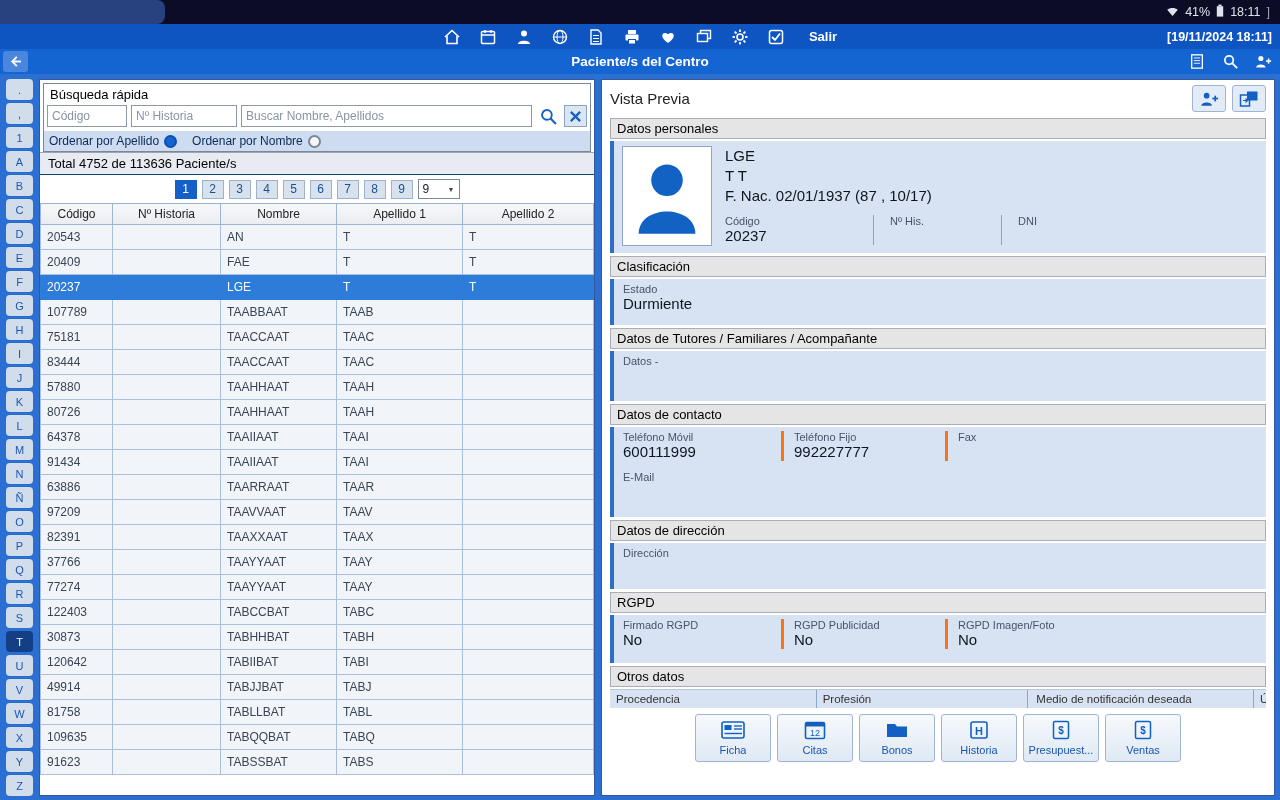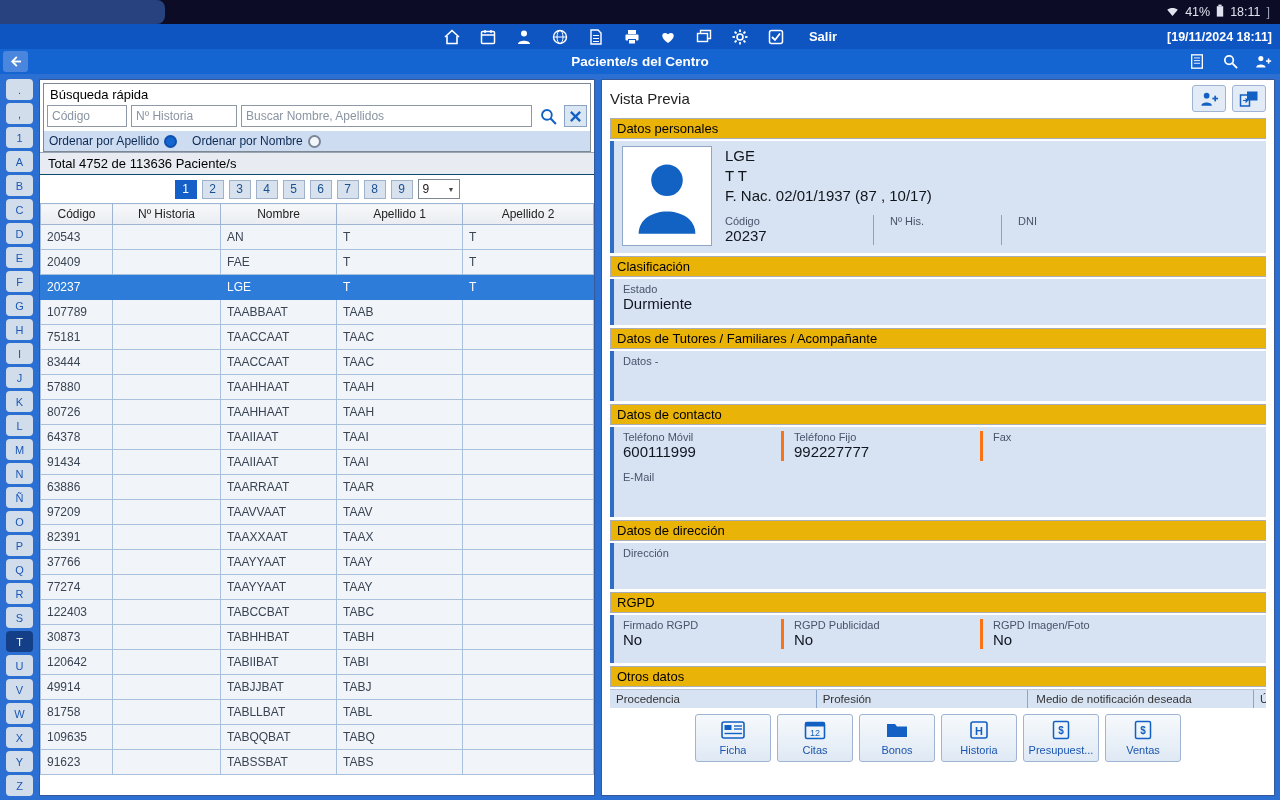--- a/index.html
+++ b/index.html
@@ -61,21 +61,21 @@
   td { height:25px; border:1px solid #a9c0dc; padding:0 2px 0 6px; color:#3a4452; background:#f1f5fa; white-space:nowrap; overflow:hidden; }
   tr.selected td { background:var(--selected-row,#2d7cd9); color:#fff; border-color:var(--selected-row,#2d7cd9); }
 
   
   .right-panel { flex:1; background:#fff; border:1px solid #35589a; padding:2px 8px 6px; display:flex; flex-direction:column; overflow:hidden; }
   .preview-top { display:flex; justify-content:space-between; align-items:center; height:33px; flex:0 0 auto; }
   .preview-title { font-size:15px; color:#222; }
   .preview-actions { display:flex; gap:6px; }
   .pv-btn { width:34px; height:27px; background:#e3ebf6; border:1px solid #9fb4d2; border-radius:3px; display:flex; align-items:center; justify-content:center; cursor:pointer; }
 
-  .section-header { border:1px solid #a7aeb9; background:#eab308; font-size:13px; color:#000; padding:2px 6px; margin-top:3px; flex:0 0 auto; }
+  .section-header { border:1px solid #a7aeb9; background:#e5e5e5; font-size:13px; color:#000; padding:2px 6px; margin-top:3px; flex:0 0 auto; }
   .section-body { background:var(--section-bg,#d7e2f2); border-left:4px solid #2e6ec8; margin-top:2px; padding:4px 9px; flex:0 0 auto; }
   .field-label { font-size:11px; color:#49536b; }
   .field-value { font-size:15px; color:#0f1620; min-height:18px; }
 
   .personal-body { display:flex; gap:13px; padding:5px 8px; min-height:112px; }
   .avatar-box { width:90px; height:100px; background:#fff; border:1px solid #8fa6c4; display:flex; align-items:center; justify-content:center; flex:0 0 auto; }
   .personal-right { flex:1; display:flex; flex-direction:column; }
   .name-line { font-size:15px; line-height:20px; color:#10151c; }
   .id-row { display:flex; margin-top:9px; }
   .id-col { width:148px; }
@@ -85,21 +85,21 @@
 
   .body-clasificacion { min-height:46px; }
   .body-tutores { min-height:50px; }
   .body-contacto { min-height:90px; }
   .body-direccion { min-height:46px; }
   .body-rgpd { min-height:48px; }
 
   .cols3 { display:flex; }
   .cols3 .col { width:158px; }
   .cols3 .col:nth-child(2){ width:164px; }
-  .cols3 .col:nth-child(3){ flex:1;margin-left:35px; }
+  .cols3 .col:nth-child(3){ flex:1; }
   .cols3 .col + .col { border-left:3px solid #f97316; padding-left:10px; }
   .email-row { margin-top:10px; }
 
   .otros-columns { display:flex; background:var(--section-bg,#d7e2f2); margin-top:2px; border-top:1px solid #b9c6d8; flex:0 0 auto;gap:48px; }
   .otros-col { font-size:11.5px; color:#333; padding:3px 6px; width:158px; white-space:nowrap; overflow:hidden; }
   .otros-col:nth-child(2){ width:164px; }
   .otros-col:nth-child(3){ width:178px;padding-left:8px; }
   .otros-col:nth-child(4){ flex:1; }
   .otros-col + .otros-col { border-left:1px solid #8aa6cc; }
 

